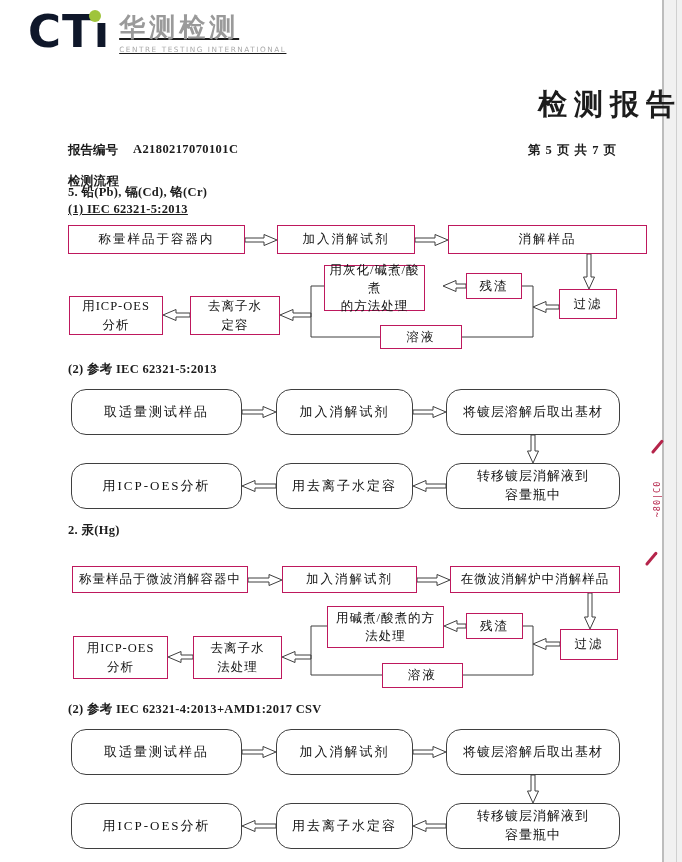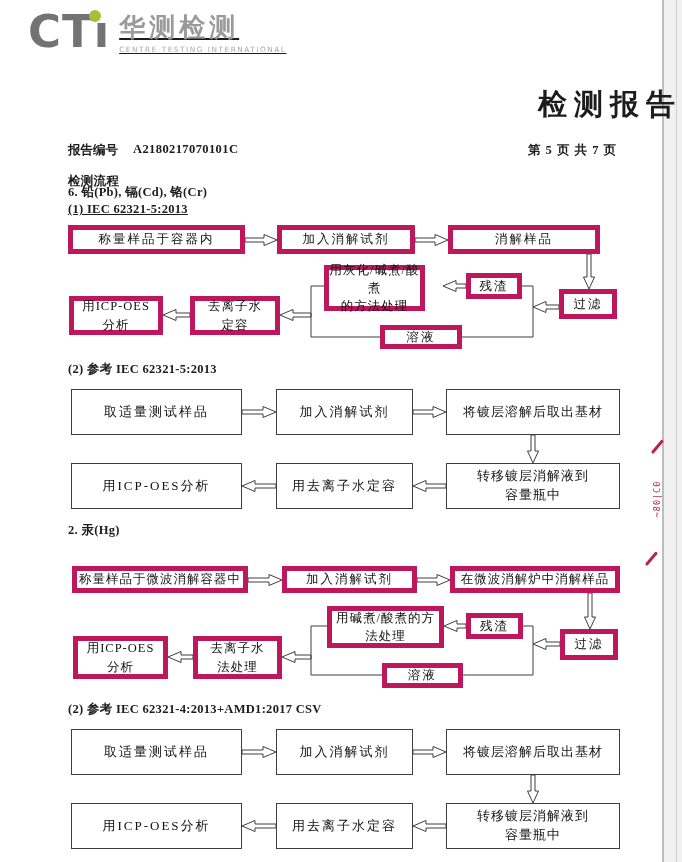--- a/index.html
+++ b/index.html
@@ -8,41 +8,41 @@
     font-family:"Liberation Serif","DejaVu Serif",serif;color:#1c1c1c;overflow:hidden;
   }
   
   .edge-line{position:absolute;top:0;bottom:0;width:2px;background:#bdbdbd;}
   .edge-strip{position:absolute;top:0;bottom:0;background:#f1f1f1;}
   .edge-line2{position:absolute;top:0;bottom:0;width:1px;background:#d0d0d0;}
 
   
   .logo{position:absolute;left:28px;top:7px;display:flex;align-items:flex-start;}
   .cti{position:relative;font-family:"DejaVu Sans","Liberation Sans",sans-serif;
-       font-weight:bold;font-size:45px;line-height:50px;color:#737373;letter-spacing:1px;}
+       font-weight:bold;font-size:45px;line-height:50px;color:#0f172a;letter-spacing:1px;}
   .cti-dot{position:absolute;left:61px;top:3px;width:12px;height:12px;border-radius:50%;background:#9fc43b;}
   .logo-right{margin-left:9px;padding-top:6px;font-family:"DejaVu Sans","Liberation Sans",sans-serif;text-decoration:underline;}
   .logo-cn{font-size:26px;font-weight:bold;color:#9a9a9a;letter-spacing:4px;line-height:1.15;}
   .logo-en{font-size:7.3px;color:#a8a8a8;letter-spacing:1.55px;margin-top:2px;white-space:nowrap;}
 
   .doc-title{position:absolute;left:0;top:85px;width:682px;text-align:right;
     font-size:29px;font-weight:bold;letter-spacing:7px;}
 
   .meta-label{position:absolute;left:68px;top:142px;font-size:12.5px;font-weight:bold;}
   .meta-number{position:absolute;left:133px;top:142px;font-size:12.5px;font-weight:bold;letter-spacing:.4px;}
   .meta-page{position:absolute;right:65px;top:142px;font-size:12.5px;font-weight:600;letter-spacing:1px;}
 
   .hd{position:absolute;left:68px;font-size:12.5px;font-weight:bold;letter-spacing:.3px;}
 
   
-  .fb{position:absolute;box-sizing:border-box;border:5px solid #be185d;background:#fff;
+  .fb{position:absolute;box-sizing:border-box;border:1px solid #be185d;background:#fff;
       display:flex;align-items:center;justify-content:center;text-align:center;
       font-size:12.5px;letter-spacing:2px;line-height:1.45;white-space:pre-line;color:#111;}
   .ml{letter-spacing:1px;}
-  .bb{border-width:1.5px;border-color:#3f3f3f;font-size:13px;}
+  .bb{border-width:1.5px;border-color:#3f3f3f;font-size:13px;border-radius:15px;}
 
   svg.connectors{position:absolute;left:0;top:0;pointer-events:none;}
   .arrow{fill:#ffffff;stroke:#3f3f3f;stroke-width:1;}
   .cline{stroke:#3f3f3f;stroke-width:1;fill:none;}
 
   
   .stamp{position:absolute;left:644px;top:438px;width:26px;height:132px;color:#b5244a;}
   .stamp-mark{position:absolute;width:2.5px;height:17px;background:#b5244a;border-radius:2px;}
   .stamp-text{position:absolute;left:-31px;top:56px;width:88px;text-align:center;
      transform:rotate(-90deg);font-family:"DejaVu Sans Mono","Liberation Mono",monospace;
@@ -67,21 +67,21 @@
     </div>
   </div>
 
   <div class="doc-title">检测报告</div>
 
   <div class="meta-label">报告编号</div>
   <div class="meta-number">A2180217070101C</div>
   <div class="meta-page">第 5 页  共 7 页</div>
 
   <div class="hd" style="top:173px;">检测流程</div>
-  <div class="hd" style="top:184px;">6. 铅(Pb), 镉(Cd), 铬(Cr)</div>
+  <div class="hd" style="top:184px;">5. 铅(Pb), 镉(Cd), 铬(Cr)</div>
   <div class="hd" style="top:202px;text-decoration:underline;">(1) IEC 62321-5:2013</div>
   <div class="hd" style="top:361px;">(2) 参考 IEC 62321-5:2013</div>
   <div class="hd" style="top:522px;">2. 汞(Hg)</div>
   <div class="hd" style="top:701px;">(2) 参考 IEC 62321-4:2013+AMD1:2017 CSV</div>
 
   <svg class="connectors" width="682" height="862" viewBox="0 0 682 862">
     <g>
       <path class="arrow" d="M245,238 H264 V234.5 L277,240 L264,245.5 V242 H245 Z"></path>
       <path class="arrow" d="M415,238 H435 V234.5 L448,240 L435,245.5 V242 H415 Z"></path>
       <path class="arrow" d="M587,254 V277 H583.5 L589,289 L594.5,277 H591 V254 Z"></path>
@@ -122,21 +122,21 @@
       <path class="arrow" d="M242,750 H263 V746.5 L276,752 L263,757.5 V754 H242 Z"></path>
       <path class="arrow" d="M413,750 H433 V746.5 L446,752 L433,757.5 V754 H413 Z"></path>
       <path class="arrow" d="M531,775 V791 H527.5 L533,803 L538.5,791 H535 V775 Z"></path>
       <path class="arrow" d="M446,824 H426 V820.5 L413,826 L426,831.5 V828 H446 Z"></path>
       <path class="arrow" d="M276,824 H255 V820.5 L242,826 L255,831.5 V828 H276 Z"></path>
     </g>
   </svg>
 
   <div class="fb" style="left:68px;top:225px;width:177px;height:29px;">称量样品于容器内</div>
   <div class="fb" style="left:277px;top:225px;width:138px;height:29px;">加入消解试剂</div>
-  <div class="fb" style="left:448px;top:225px;width:152px;height:29px;">消解样品</div>
+  <div class="fb" style="left:448px;top:225px;width:199px;height:29px;">消解样品</div>
   <div class="fb ml" style="left:324px;top:265px;width:101px;height:46px;">用灰化/碱煮/酸煮
 的方法处理</div>
   <div class="fb" style="left:466px;top:273px;width:56px;height:26px;">残渣</div>
   <div class="fb" style="left:559px;top:289px;width:58px;height:30px;">过滤</div>
   <div class="fb" style="left:380px;top:325px;width:82px;height:24px;">溶液</div>
   <div class="fb ml" style="left:190px;top:296px;width:90px;height:39px;">去离子水
 定容</div>
   <div class="fb ml" style="left:69px;top:296px;width:94px;height:39px;">用ICP-OES
 分析</div>
 

